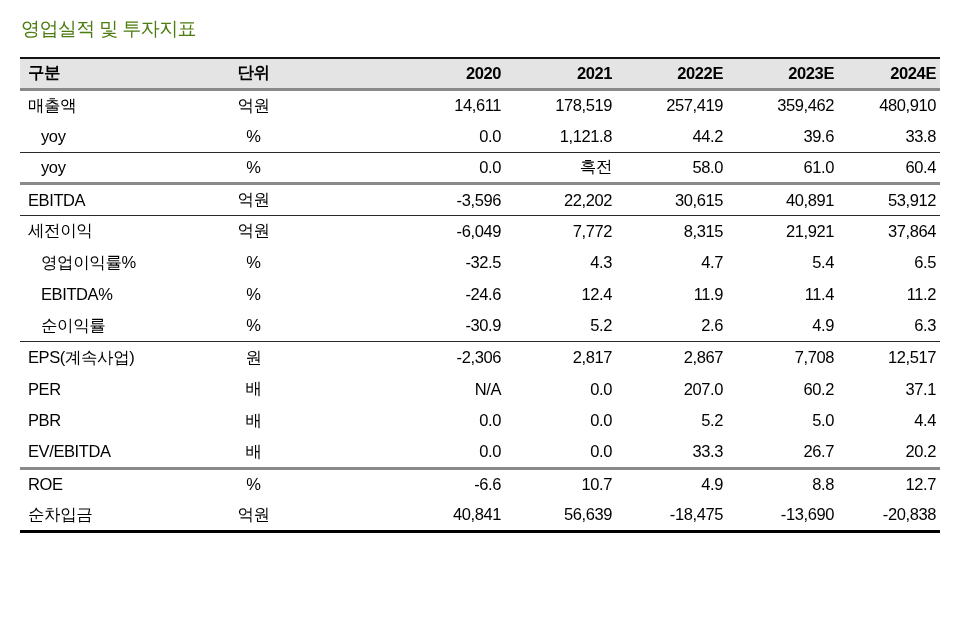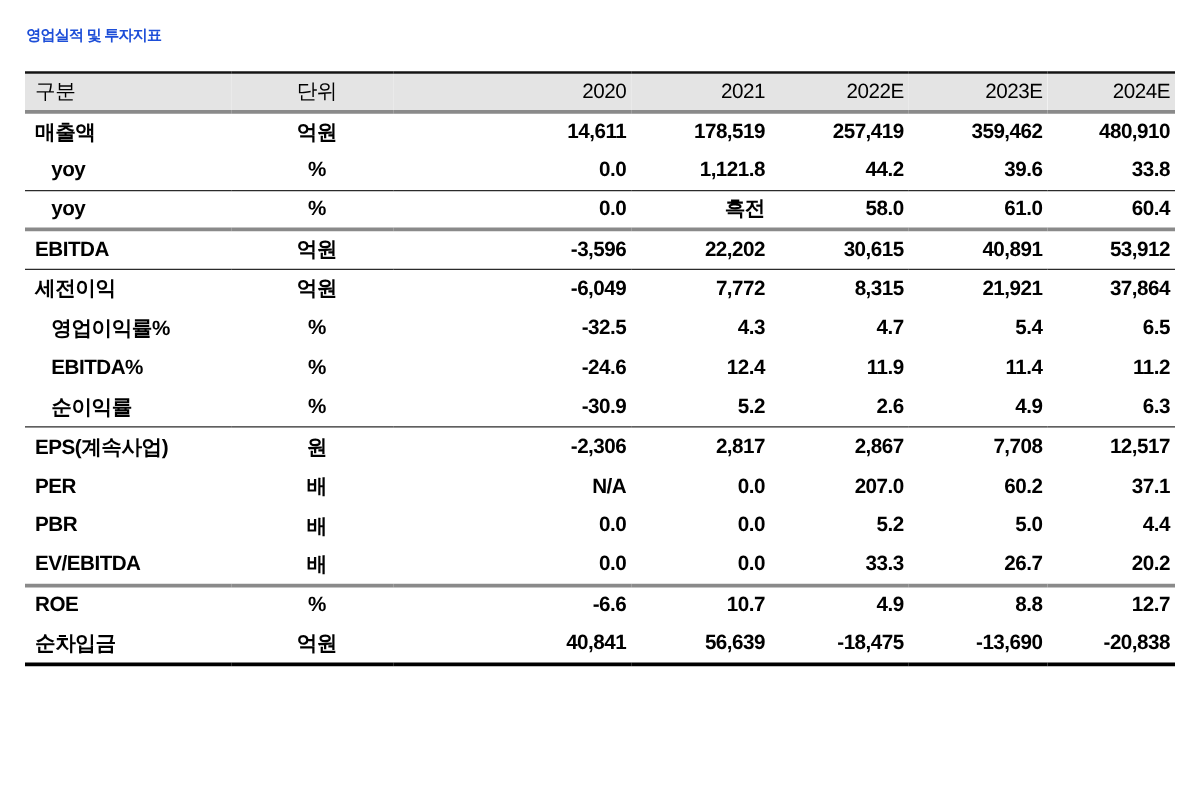--- a/index.html
+++ b/index.html
@@ -13,48 +13,48 @@
     color: #000;
   }
   .page {
     position: relative;
     width: 954px;
     height: 644px;
     background: #ffffff;
   }
   .page-title {
     margin: 17px 0 0 21px;
-    font-size: 12px;
-    font-weight: 700;
+    font-size: 19px;
+    font-weight: 400;
     letter-spacing: -0.6px;
     line-height: 23px;
-    color: #1d4ed8;
+    color: #4d7c0f;
   }
   table.fin {
     margin: 17px 0 0 20px;
     width: 920px;
     border-collapse: collapse;
     table-layout: fixed;
     border-top: 2px solid #141414;
     border-bottom: 3px solid #000;
     font-size: 16.5px;
     letter-spacing: -0.4px;
   }
   thead tr {
     background: #e4e4e4;
     border-bottom: 3px solid #8a8a8a;
     height: 31px;
   }
   th {
-    font-weight: 400;
+    font-weight: 700;
     padding: 0;
     white-space: nowrap;
     overflow: hidden;
   }
-  tbody tr { height: 31.6px; font-weight: bold; }
+  tbody tr { height: 31.6px; }
   td {
     padding: 0;
     white-space: nowrap;
     overflow: hidden;
   }
   .c-label { text-align: left; padding-left: 8px; }
   .c-label.indent { padding-left: 21px; }
   .c-unit  { text-align: center; padding-left: 7px; }
   .c-num   { text-align: right; padding-right: 4px; }
   th.c-num { padding-right: 4px; margin-top: 32px; }

